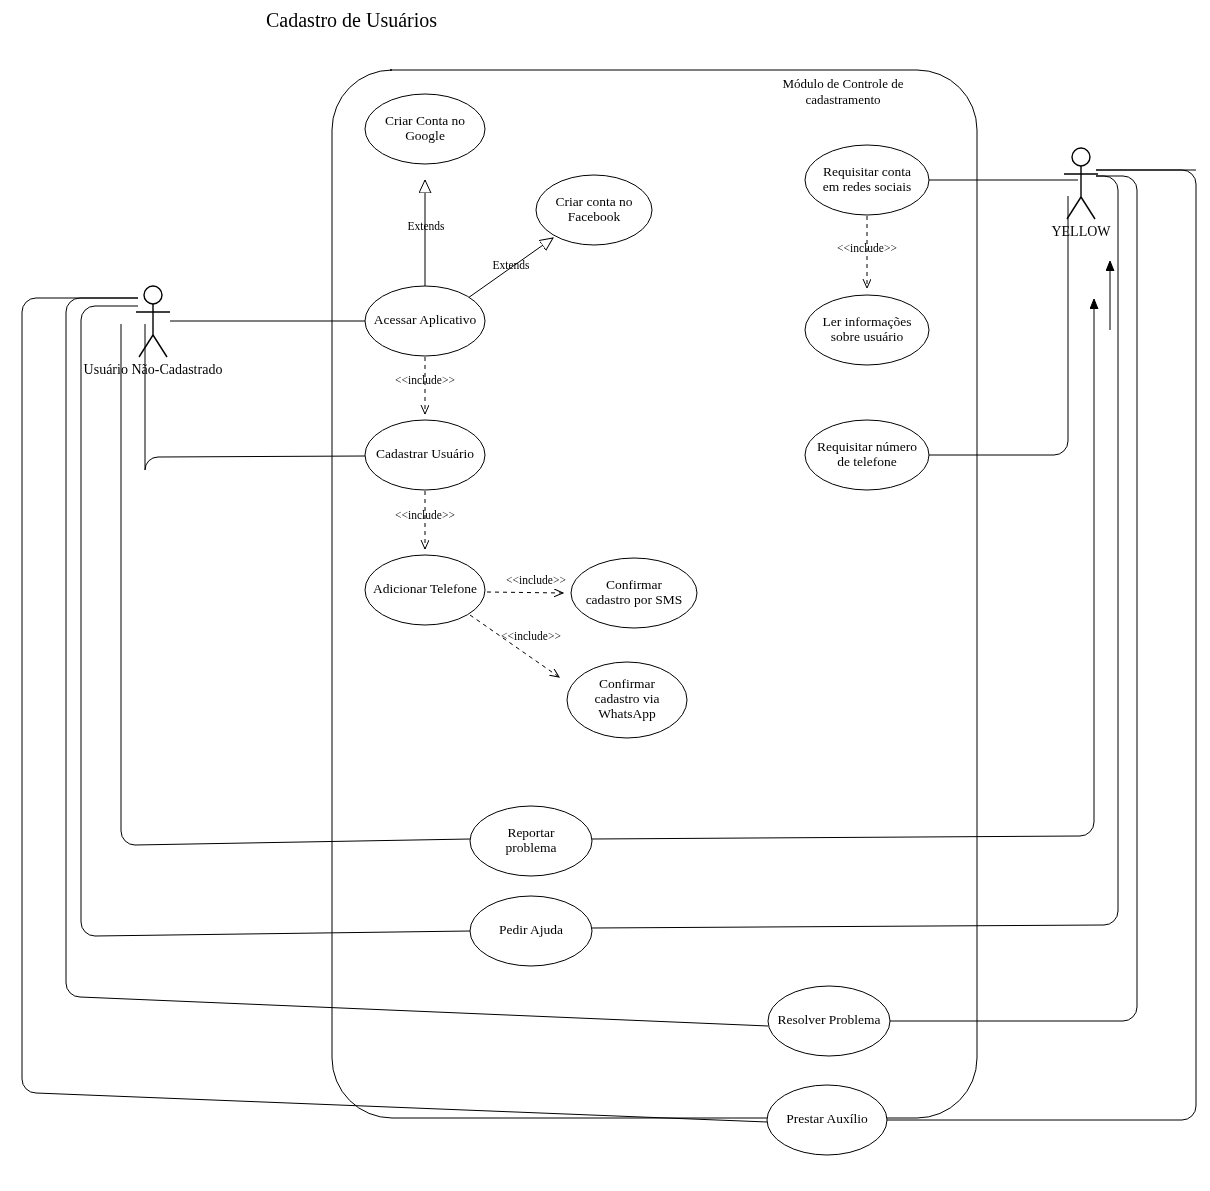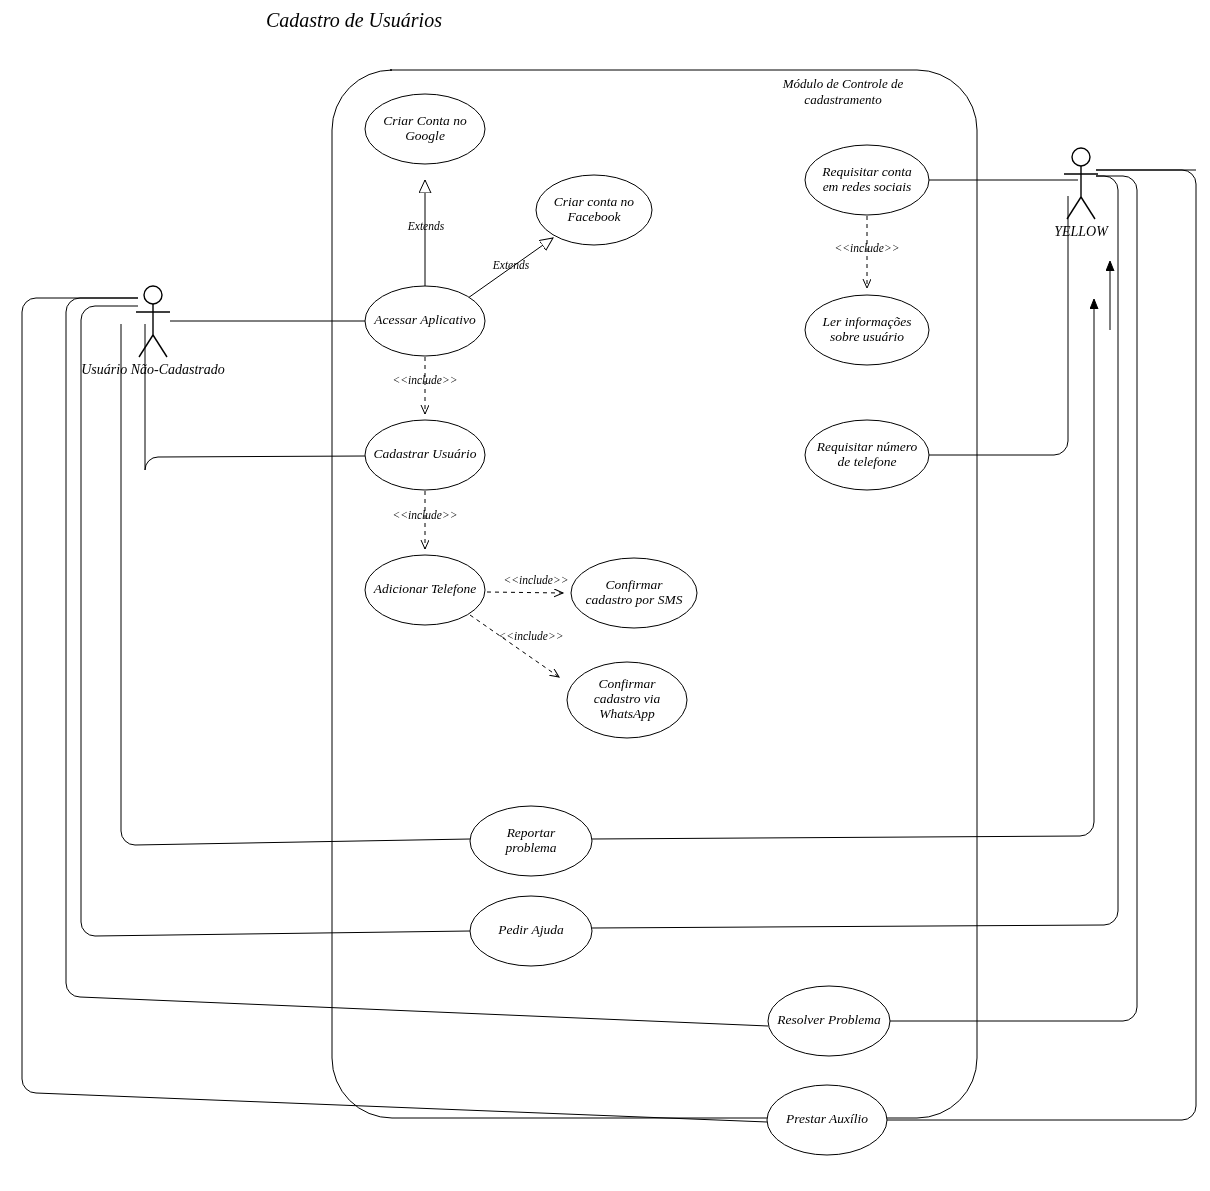--- a/index.html
+++ b/index.html
@@ -7,21 +7,20 @@
     padding: 0;
     background: #ffffff;
   }
   #page {
     position: relative;
     width: 1210px;
     height: 1191px;
     background: #ffffff;
     font-family: "Liberation Serif", "DejaVu Serif", serif;
     overflow: hidden;
-    font-style: italic;
   }
   #diagram-svg {
     display: block;
     width: 1210px;
     height: 1191px;
   }
   .edge {
     fill: none;
     stroke: #000000;
     stroke-width: 1;

